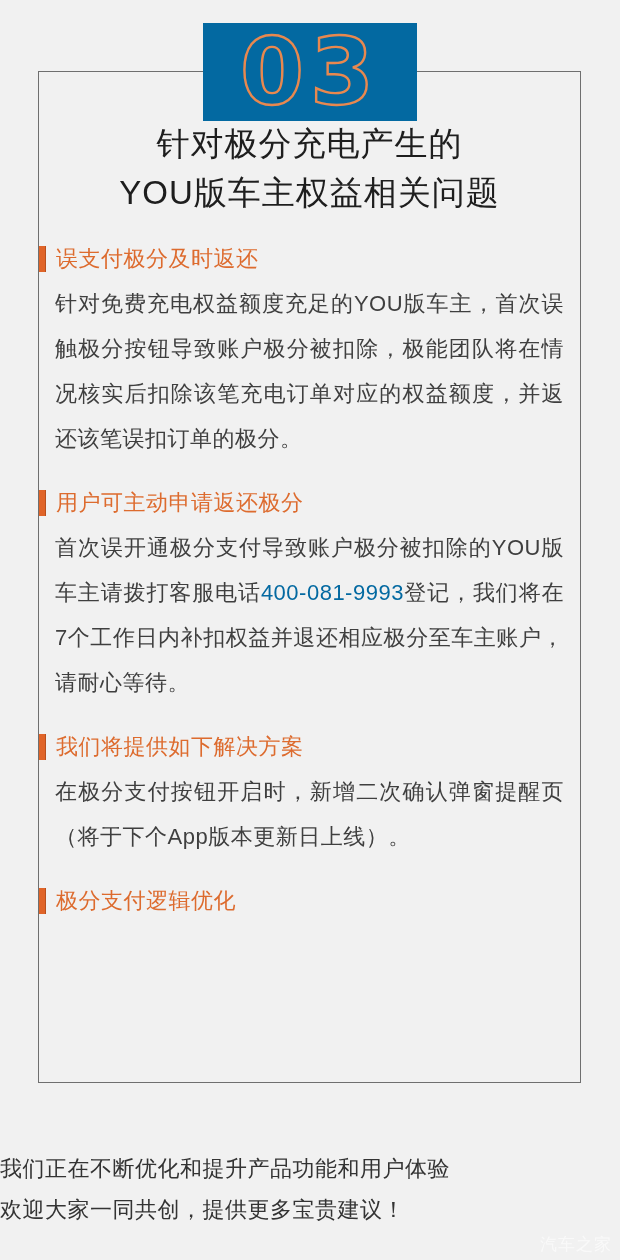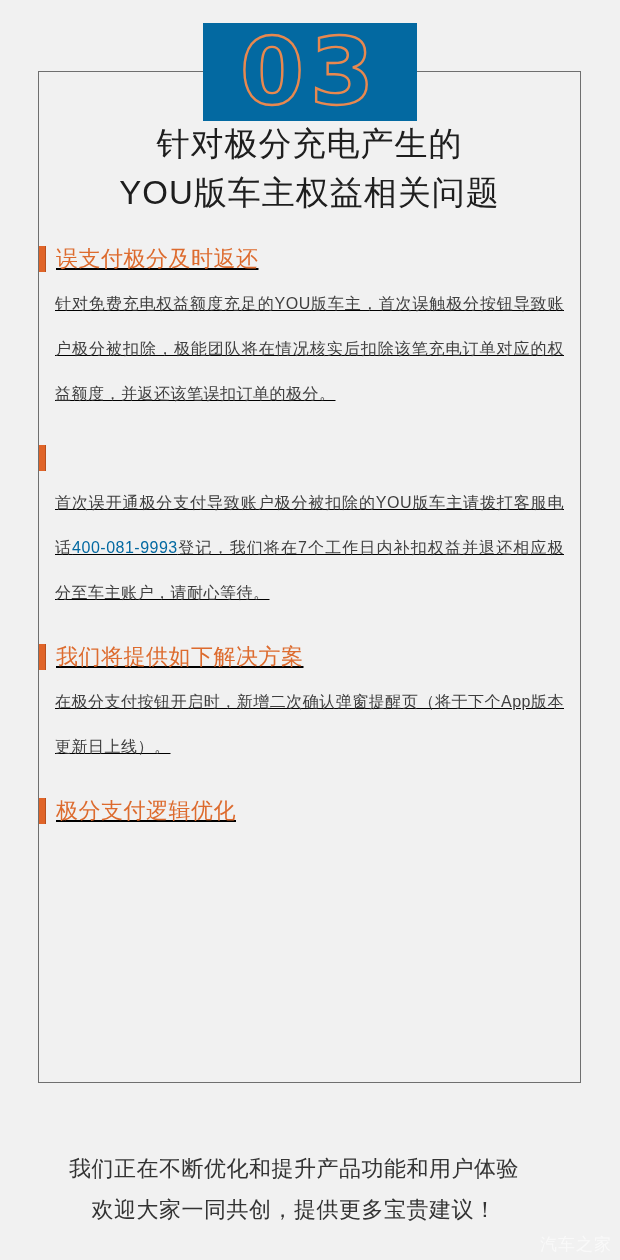--- a/index.html
+++ b/index.html
@@ -37,21 +37,21 @@
     text-align: center;
     font-size: 33px;
     line-height: 49px;
     font-weight: 400;
     color: #1e1e1e;
     letter-spacing: 1px;
   }
   .sections {
     padding: 0 16px;
   }
-  .section { margin-top: 27px; text-decoration: underline; }
+  .section { margin-top: 27px; }
   .section-heading {
     display: flex;
     align-items: center;
     height: 30px;
     margin-left: -16px;
   }
   .heading-bar {
     width: 7px;
     height: 26px;
     background: #e06428;
@@ -60,33 +60,32 @@
     flex: none;
   }
   .heading-text {
     font-size: 22px;
     color: #dd6b2e;
     font-weight: 400;
     letter-spacing: 0.5px;
   }
   .section-body {
     margin-top: 7px;
-    font-size: 16px;
+    font-size: 22px;
     line-height: 45px;
     color: #3f3f3f;
     text-align: justify;
     letter-spacing: 0.5px;
   }
   .orange-inline { color: #0369a1; }
   .footer-note {
     position: absolute;
     left: 0;
     top: 1148px;
     width: 588px;
-    text-align: center;
     font-size: 22px;
     line-height: 41px;
     color: #333333;
     letter-spacing: 0.5px;
   }
   .watermark {
     position: absolute;
     right: 8px;
     bottom: 4px;
     font-size: 17px;
@@ -116,20 +115,21 @@
       <div class="section-heading">
         <span class="heading-bar"></span>
         <span class="heading-text">误支付极分及时返还</span>
       </div>
       <p class="section-body">针对免费充电权益额度充足的YOU版车主，首次误触极分按钮导致账户极分被扣除，极能团队将在情况核实后扣除该笔充电订单对应的权益额度，并返还该笔误扣订单的极分。</p>
     </div>
 
     <div class="section">
       <div class="section-heading">
         <span class="heading-bar"></span>
+        <span class="heading-text">用户可主动申请返还极分</span>
       </div>
       <p class="section-body"><span>首次误开通极分支付导致账户极分被扣除的YOU版车主请拨打客服电话</span><span class="orange-inline">400-081-9993</span><span>登记，我们将在7个工作日内补扣权益并退还相应极分至车主账户，请耐心等待。</span></p>
     </div>
 
     <div class="section">
       <div class="section-heading">
         <span class="heading-bar"></span>
         <span class="heading-text">我们将提供如下解决方案</span>
       </div>
       <p class="section-body">在极分支付按钮开启时，新增二次确认弹窗提醒页（将于下个App版本更新日上线）。</p>

